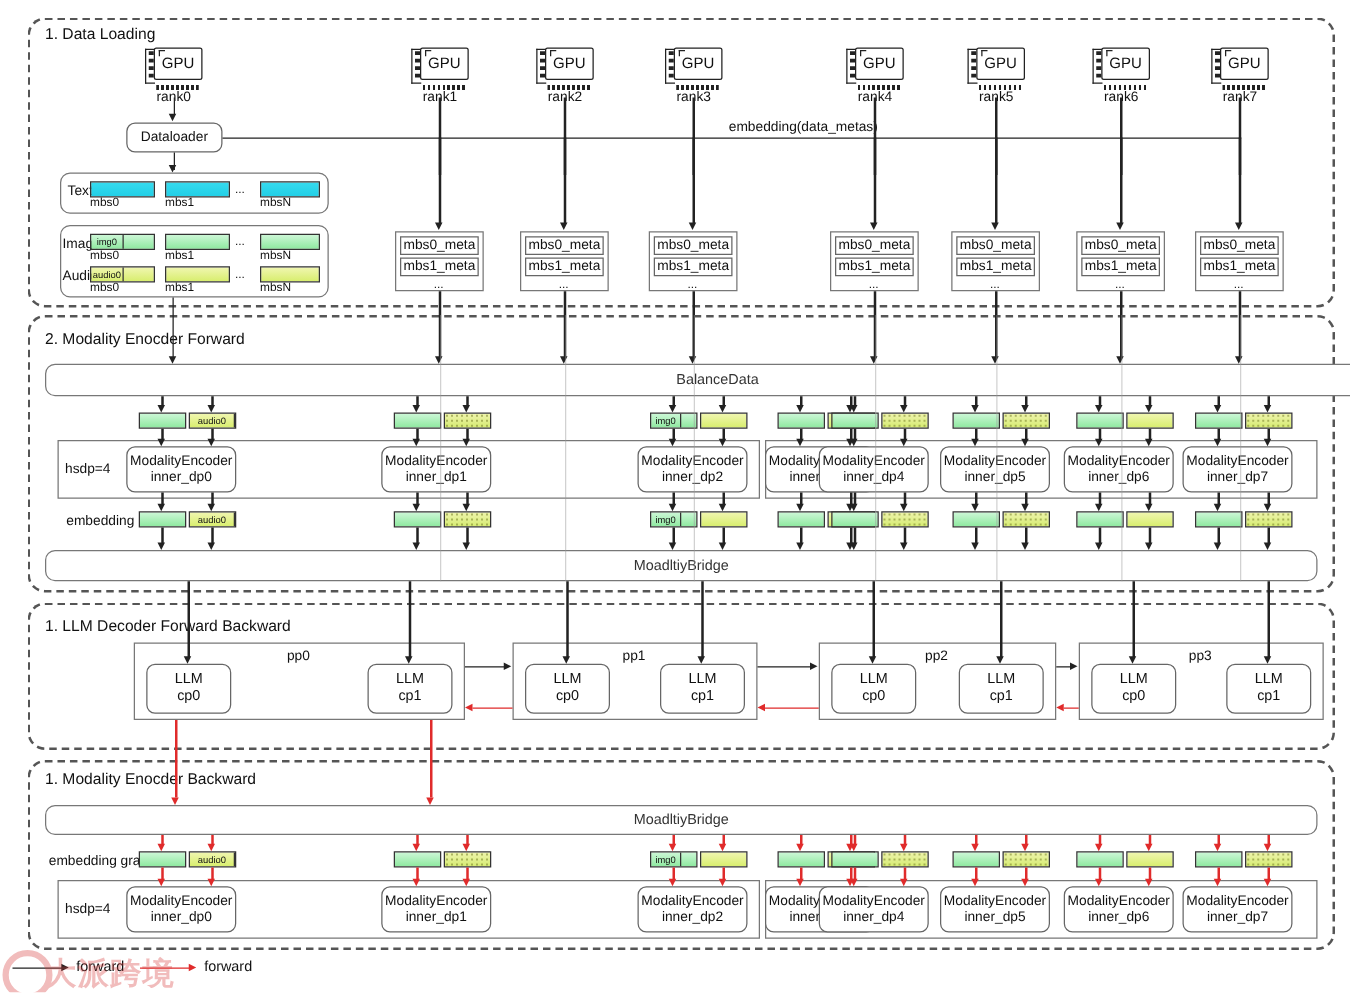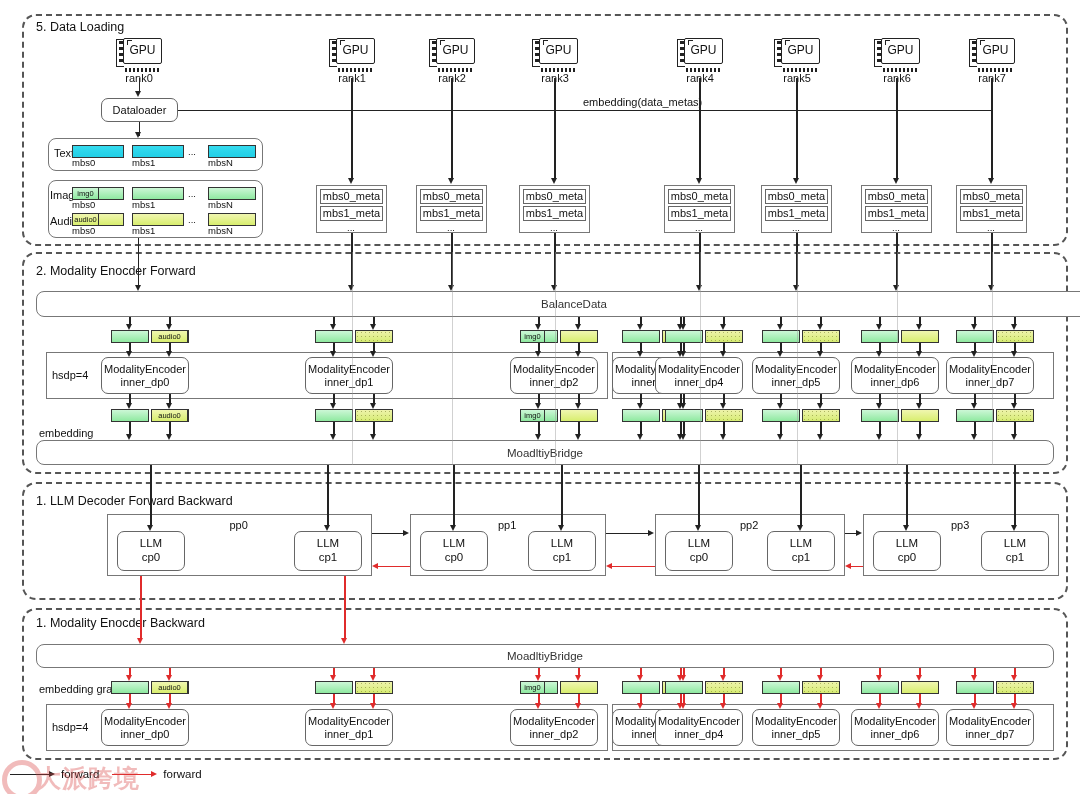--- a/index.html
+++ b/index.html
@@ -64,21 +64,21 @@
   .wm{position:absolute;left:0;top:752px;width:230px;height:42px;opacity:.35;pointer-events:none;}
   .wm .ring{position:absolute;left:2px;top:8px;width:30px;height:30px;border:5px solid #d8403f;border-radius:50%;}
   .wm .txt{position:absolute;left:36px;top:10px;font-size:25px;color:#d8403f;font-weight:bold;letter-spacing:1px;}
 </style>
 </head>
 <body>
 
 <div id="stage">
 
   <div class="sec" style="left:22px;top:14px;width:1046px;height:232px;"></div>
-  <div class="sec-title" style="left:36px;top:20px;">5. Data Loading</div>
+  <div class="sec-title" style="left:36px;top:20px;">1. Data Loading</div>
 
   <div class="sec" style="left:22px;top:252px;width:1046px;height:222px;"></div>
   <div class="sec-title" style="left:36px;top:264px;">2. Modality Enocder Forward</div>
 
   <div class="sec" style="left:22px;top:482px;width:1046px;height:118px;"></div>
   <div class="sec-title" style="left:36px;top:494px;">1. LLM Decoder Forward Backward</div>
 
   <div class="sec" style="left:22px;top:608px;width:1046px;height:152px;"></div>
   <div class="sec-title" style="left:36px;top:616px;">1. Modality Enocder Backward</div>
 
@@ -306,21 +306,21 @@
       <div class="chip yellow" style="left:662px;top:330px;width:38px;height:13px;"></div>
       <div class="chip green" style="left:665px;top:330px;width:38px;height:13px;"></div>
       <div class="chip yelhatch" style="left:705px;top:330px;width:38px;height:13px;"></div>
       <div class="chip green" style="left:762px;top:330px;width:38px;height:13px;"></div>
       <div class="chip yelhatch" style="left:802px;top:330px;width:38px;height:13px;"></div>
       <div class="chip green" style="left:861px;top:330px;width:38px;height:13px;"></div>
       <div class="chip yellow" style="left:901px;top:330px;width:38px;height:13px;"></div>
       <div class="chip green" style="left:956px;top:330px;width:38px;height:13px;"></div>
       <div class="chip yelhatch" style="left:996px;top:330px;width:38px;height:13px;"></div>
     </div>
-  <div class="lbl" style="left:39px;top:411px;margin-top:16px;">embedding</div>
+  <div class="lbl" style="left:53px;top:411px;">embedding</div>
   <div id="embed-layer">
       <div class="chip green" style="left:111px;top:409px;width:38px;height:13px;"></div>
       <div class="chip yellow" style="left:151px;top:409px;width:38px;height:13px;">
         <div class="tag" style="width:36px;">audio0</div>
       </div>
       <div class="chip green" style="left:315px;top:409px;width:38px;height:13px;"></div>
       <div class="chip yelhatch" style="left:355px;top:409px;width:38px;height:13px;"></div>
       <div class="chip green" style="left:520px;top:409px;width:38px;height:13px;">
         <div class="tag" style="width:24px;">img0</div>
       </div>

